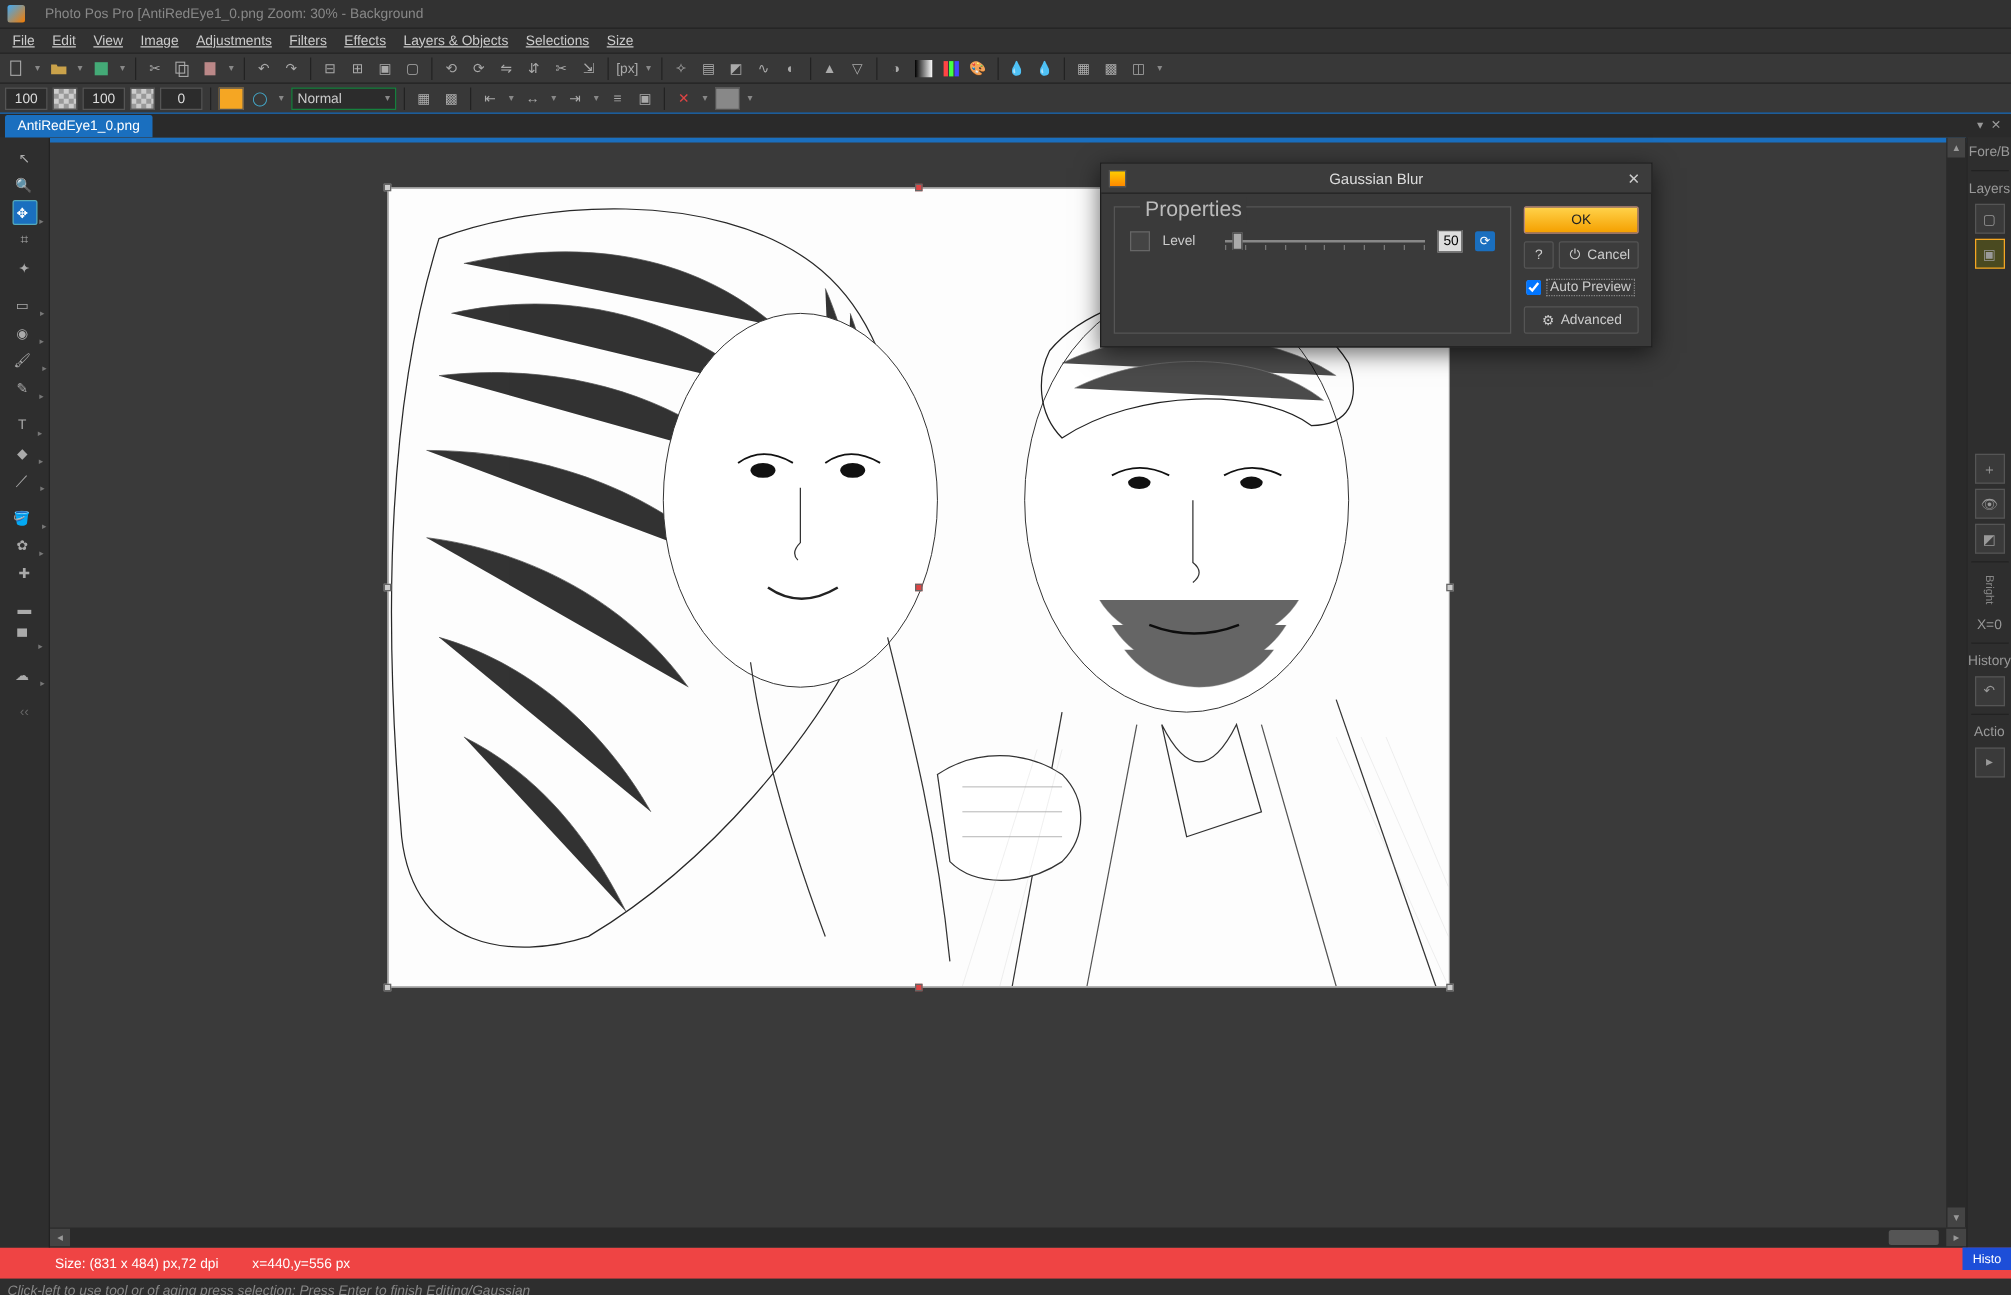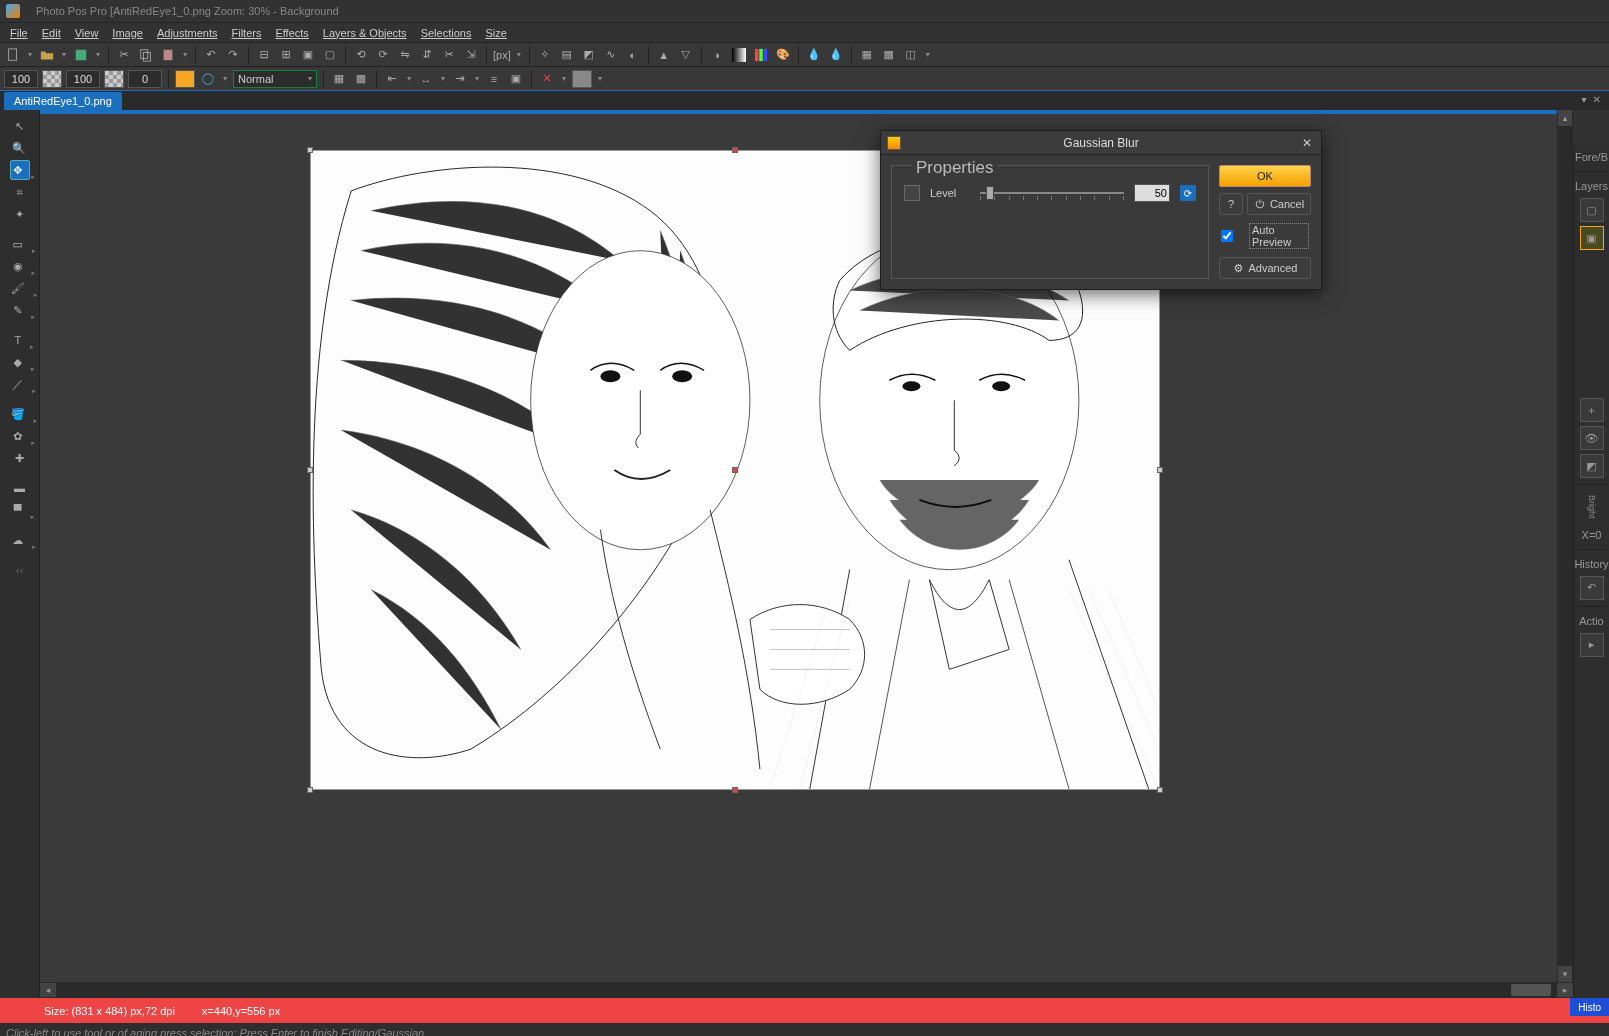--- a/index.html
+++ b/index.html
@@ -47,21 +47,21 @@
 #canvas .sketch { width:100%; height:100%; }
 .handle { position:absolute; width:6px; height:6px; background:#ccc; border:1px solid #666; }
 .handle.mid { background:#d44; }
 #scrollH { position:absolute; bottom:0; left:0; right:0; height:16px; background:#2a2a2a; display:flex; align-items:center; }
 #scrollH .thumb { width:40px; height:12px; background:#555; margin-left:auto; margin-right:6px; border-radius:2px; }
 #scrollH .btn { width:16px; height:14px; background:#444; color:#999; display:flex; align-items:center; justify-content:center; font-size:9px; }
 #scrollV { position:absolute; right:0; top:0; bottom:16px; width:16px; background:#2a2a2a; display:flex; flex-direction:column; align-items:center; }
 #scrollV .btn { width:14px; height:16px; background:#444; color:#999; display:flex; align-items:center; justify-content:center; font-size:9px; }
 
 
-#rightcol { width:36px; background:#2e2e2e; border-left:1px solid #222; display:flex; flex-direction:column; align-items:center; padding:4px 0; gap:4px; color:#999; font-size:10px;margin-top:35px; }
+#rightcol { width:36px; background:#2e2e2e; border-left:1px solid #222; display:flex; flex-direction:column; align-items:center; padding:4px 0; gap:4px; color:#999; font-size:10px; }
 #rightcol .hdr { writing-mode:horizontal-tb; padding:2px; }
 #rightcol .iconbox { width:24px; height:24px; background:#3a3a3a; border:1px solid #555; display:flex; align-items:center; justify-content:center; }
 #rightcol .iconbox.active { border:1px solid #f5a623; background:#4a4a20; }
 #rightcol .sep { height:1px; width:30px; background:#222; margin:2px 0; }
 #rightcol .vtxt { writing-mode:vertical-rl; font-size:9px; color:#888; margin:4px 0; }
 
 
 #status1 { height:25px; background:#ef4444; color:#fff; display:flex; align-items:center; padding:0 44px; gap:27px; font-size:11px; }
 #status2 { height:20px; background:#2e2e2e; color:#888; display:flex; align-items:center; padding:0 6px; font-style:italic; }
 #historybtn { position:absolute; right:0; bottom:20px; height:18px; background:#1d4ed8; color:#fff; padding:0 8px; display:flex; align-items:center; font-size:10px; }
@@ -76,27 +76,27 @@
 #dialog fieldset { flex:1; border:1px solid #555; padding:18px 12px 14px 12px; position:relative; }
 #dialog fieldset .legend { position:absolute; top:-8px; left:20px; background:#3a3a3a; padding:0 4px; color:#bbb; font-size:17px; }
 #dialog .proprow { display:flex; align-items:center; gap:10px; }
 #dialog .proprow .picn { width:16px; height:16px; border:1px solid #666; background:#444; }
 #dialog .proprow label { color:#ccc; width:40px; }
 #dialog .slidertrack { flex:1; height:16px; position:relative; }
 #dialog .slidertrack .rail { position:absolute; left:0; right:0; top:7px; height:2px; background:#888; }
 #dialog .slidertrack .ticks { position:absolute; left:0; right:0; top:11px; height:5px; display:flex; justify-content:space-between; }
 #dialog .slidertrack .ticks i { width:1px; height:4px; background:#777; }
 #dialog .slidertrack .thumb { position:absolute; top:1px; width:8px; height:14px; background:#aaa; border:1px solid #444; left:6px; }
-#dialog .valbox { width:36px; height:18px; background:#ddd; color:#000; border:1px solid #555; text-align:right; padding:0 2px; line-height:16px; }
+#dialog .valbox { width:20px; height:18px; background:#ddd; color:#000; border:1px solid #555; text-align:right; padding:0 2px; line-height:16px; }
 #dialog .refresh { width:16px; height:16px; background:#1a6fbf; border-radius:2px; color:#fff; display:flex; align-items:center; justify-content:center; font-size:10px; }
 #dialog .dbtncol { width:92px; display:flex; flex-direction:column; gap:6px; }
 #dialog .dbtn { height:22px; border:1px solid #555; border-radius:2px; display:flex; align-items:center; justify-content:center; gap:4px; cursor:pointer; background:#3c3c3c; color:#ccc; }
 #dialog .dbtn.ok { background:linear-gradient(#ffd24a,#f5a000); color:#222; border:1px solid #b87; }
 #dialog .dbtn .icn { width:12px; height:12px; display:inline-flex; align-items:center; justify-content:center; }
-#dialog .dchk { display:flex; align-items:center; gap:16px; color:#ccc; padding:2px; }
+#dialog .dchk { display:flex; align-items:center; gap:4px; color:#ccc; padding:2px; }
 #dialog .dchk input { width:12px; height:12px; }
 #dialog .dchk span { border:1px dotted #888; padding:0 2px; }
 
 </style>
 </head>
 <body>
 
 <div id="titlebar">
   <div class="logo"></div>
   <div class="title">Photo Pos Pro [AntiRedEye1_0.png Zoom: 30% - Background</div>

